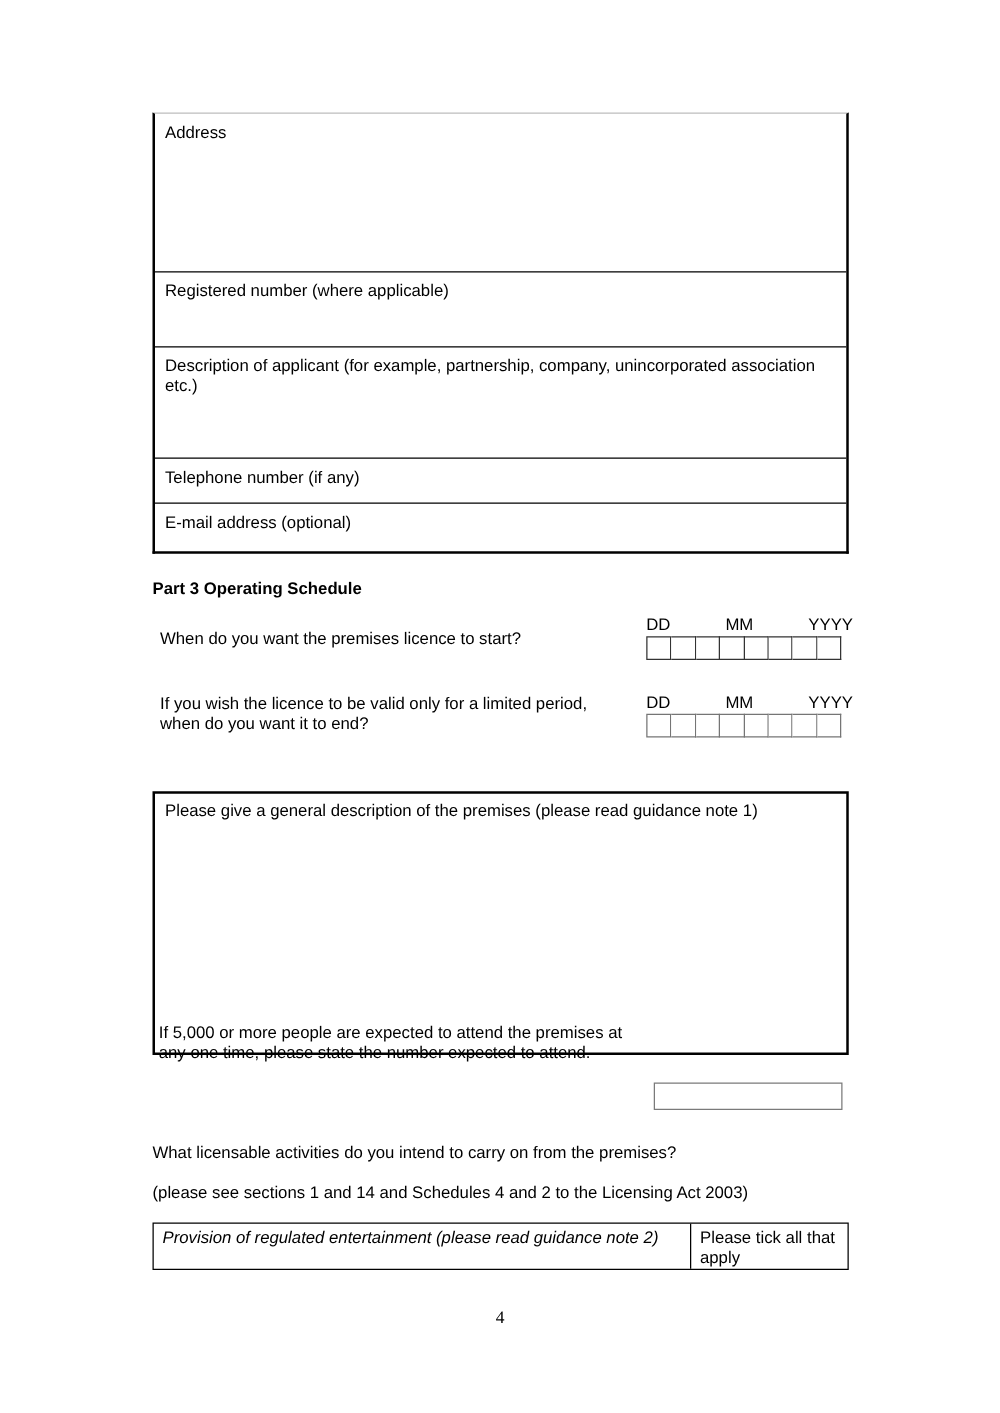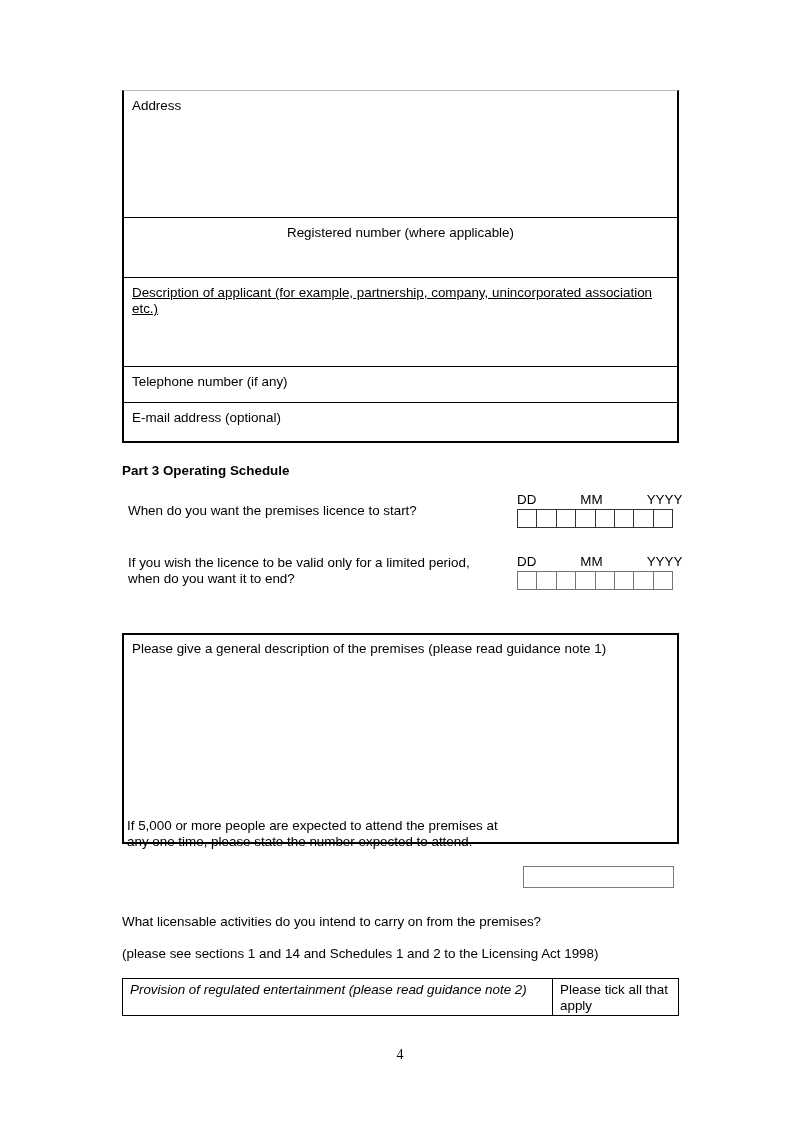--- a/index.html
+++ b/index.html
@@ -48,25 +48,25 @@
 </style>
 </head>
 <body>
 
 <div class="page">
 
   <div class="abs app-table">
     <div class="app-row" style="height:126px;">
       <span>Address</span>
     </div>
-    <div class="app-row" style="height:60px;text-align:center;">
+    <div class="app-row" style="height:60px;">
       <span>Registered number (where applicable)</span>
     </div>
     <div class="app-row" style="height:89px;">
-      <span style="display:block; max-width:541px;text-decoration:underline;">Description of applicant (for example, partnership, company, unincorporated association etc.)</span>
+      <span style="display:block; max-width:541px;">Description of applicant (for example, partnership, company, unincorporated association etc.)</span>
     </div>
     <div class="app-row" style="height:36px;">
       <span>Telephone number (if any)</span>
     </div>
     <div class="app-row" style="height:35px;">
       <span>E-mail address (optional)</span>
     </div>
   </div>
 
   <div class="abs bold" style="left:122px; top:463px;">Part 3 Operating Schedule</div>
@@ -110,21 +110,21 @@
   </div>
 
   <div class="abs desc-box">
     <span>Please give a general description of the premises (please read guidance note 1)</span>
   </div>
 
   <div class="abs" style="left:127px; top:818px; width:378px;">If 5,000 or more people are expected to attend the premises at any one time, please state the number expected to attend.</div>
   <div class="abs att-box"></div>
 
   <div class="abs" style="left:122px; top:914px; width:557px;">What licensable activities do you intend to carry on from the premises?</div>
-  <div class="abs" style="left:122px; top:946px; width:557px;">(please see sections 1 and 14 and Schedules 1 and 2 to the Licensing Act 1998)</div>
+  <div class="abs" style="left:122px; top:946px; width:557px;">(please see sections 1 and 14 and Schedules 4 and 2 to the Licensing Act 2003)</div>
 
   <div class="abs ent-table">
     <div class="ent-left">
       <span>Provision of regulated entertainment (please read guidance note 2)</span>
     </div>
     <div class="ent-right">
       <span>Please tick all that apply</span>
     </div>
   </div>
 

